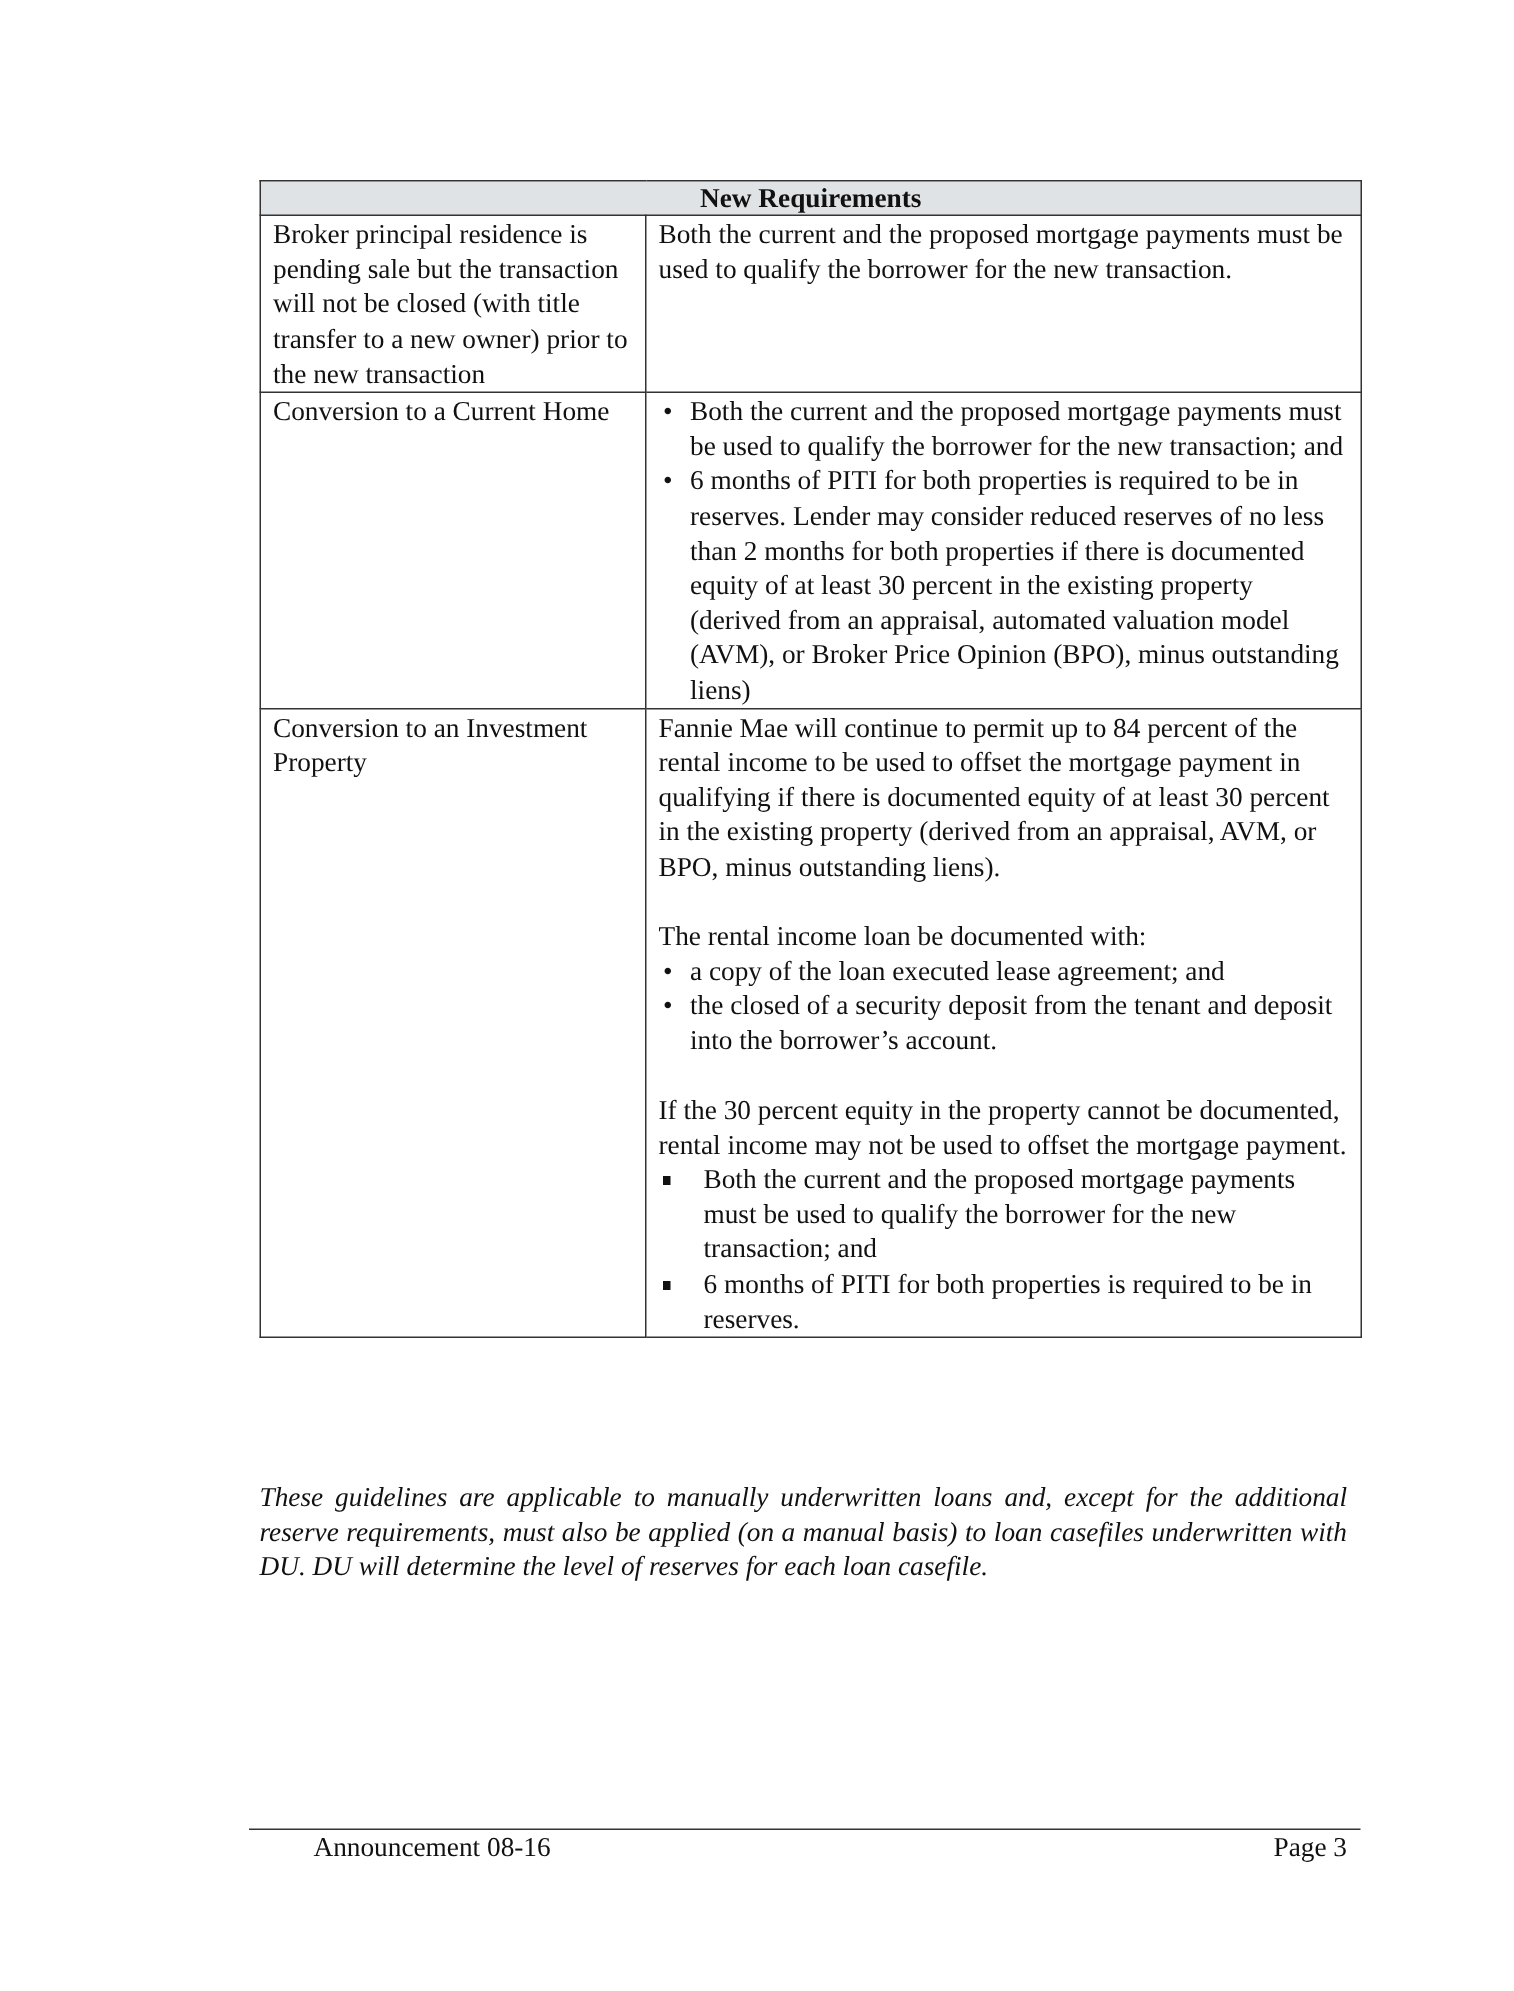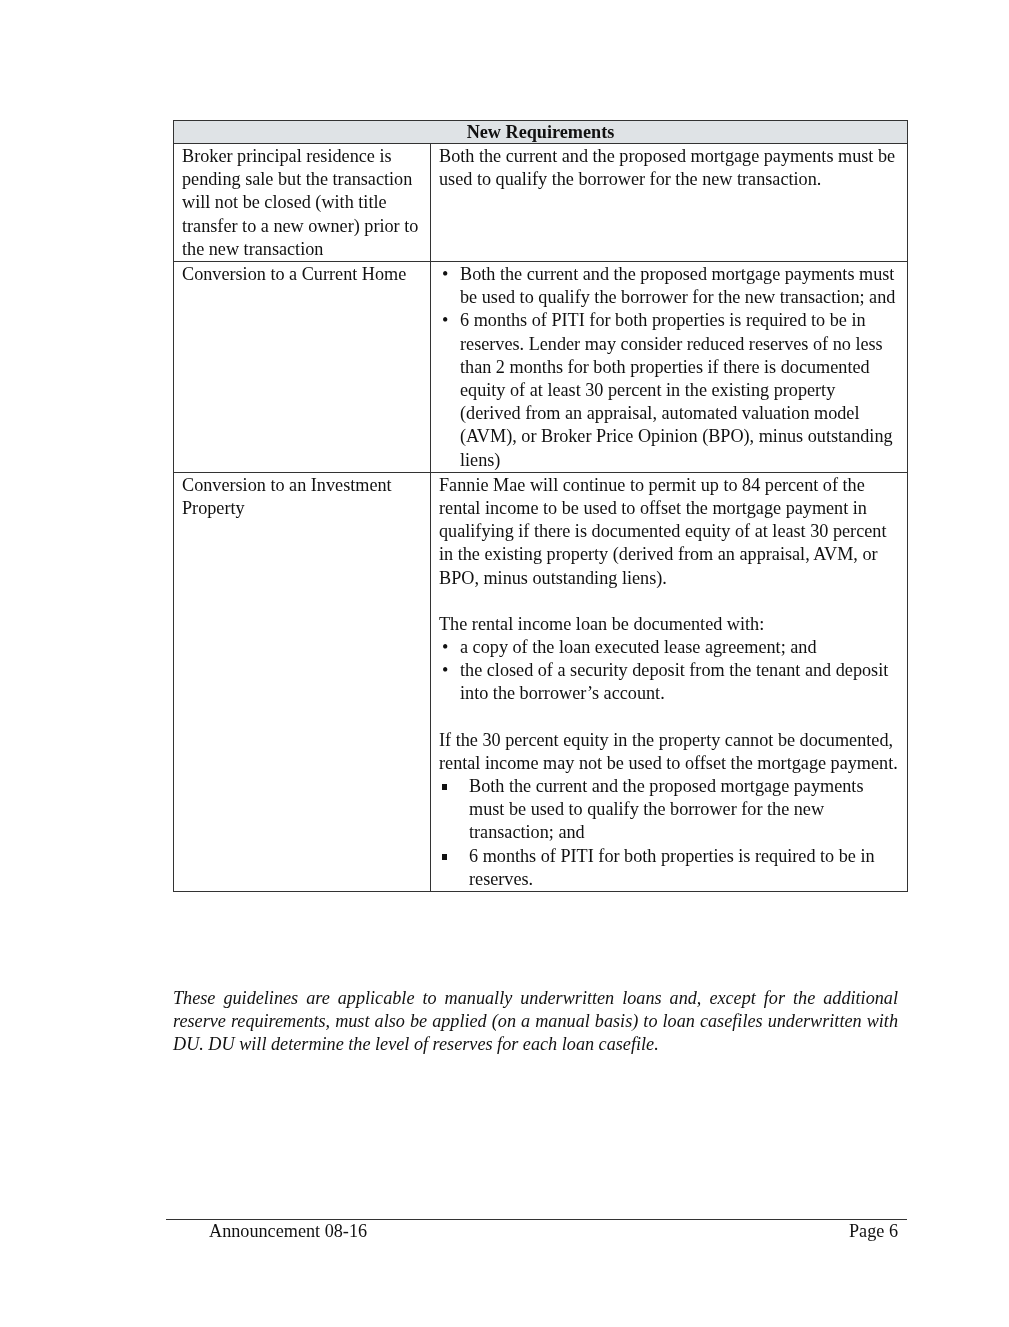--- a/index.html
+++ b/index.html
@@ -85,14 +85,14 @@
         </ul>
       </td>
     </tr>
   </tbody>
     </table>
 
   <div class="para">These guidelines are applicable to manually underwritten loans and, except for the additional reserve requirements, must also be applied (on a manual basis) to loan casefiles underwritten with DU.  DU will determine the level of reserves for each loan casefile.</div>
 
   <div class="footer-rule"></div>
   <div class="footer-left">Announcement 08-16</div>
-  <div class="footer-right">Page 6</div>
+  <div class="footer-right">Page 3</div>
 </div>
 
 </body></html>

